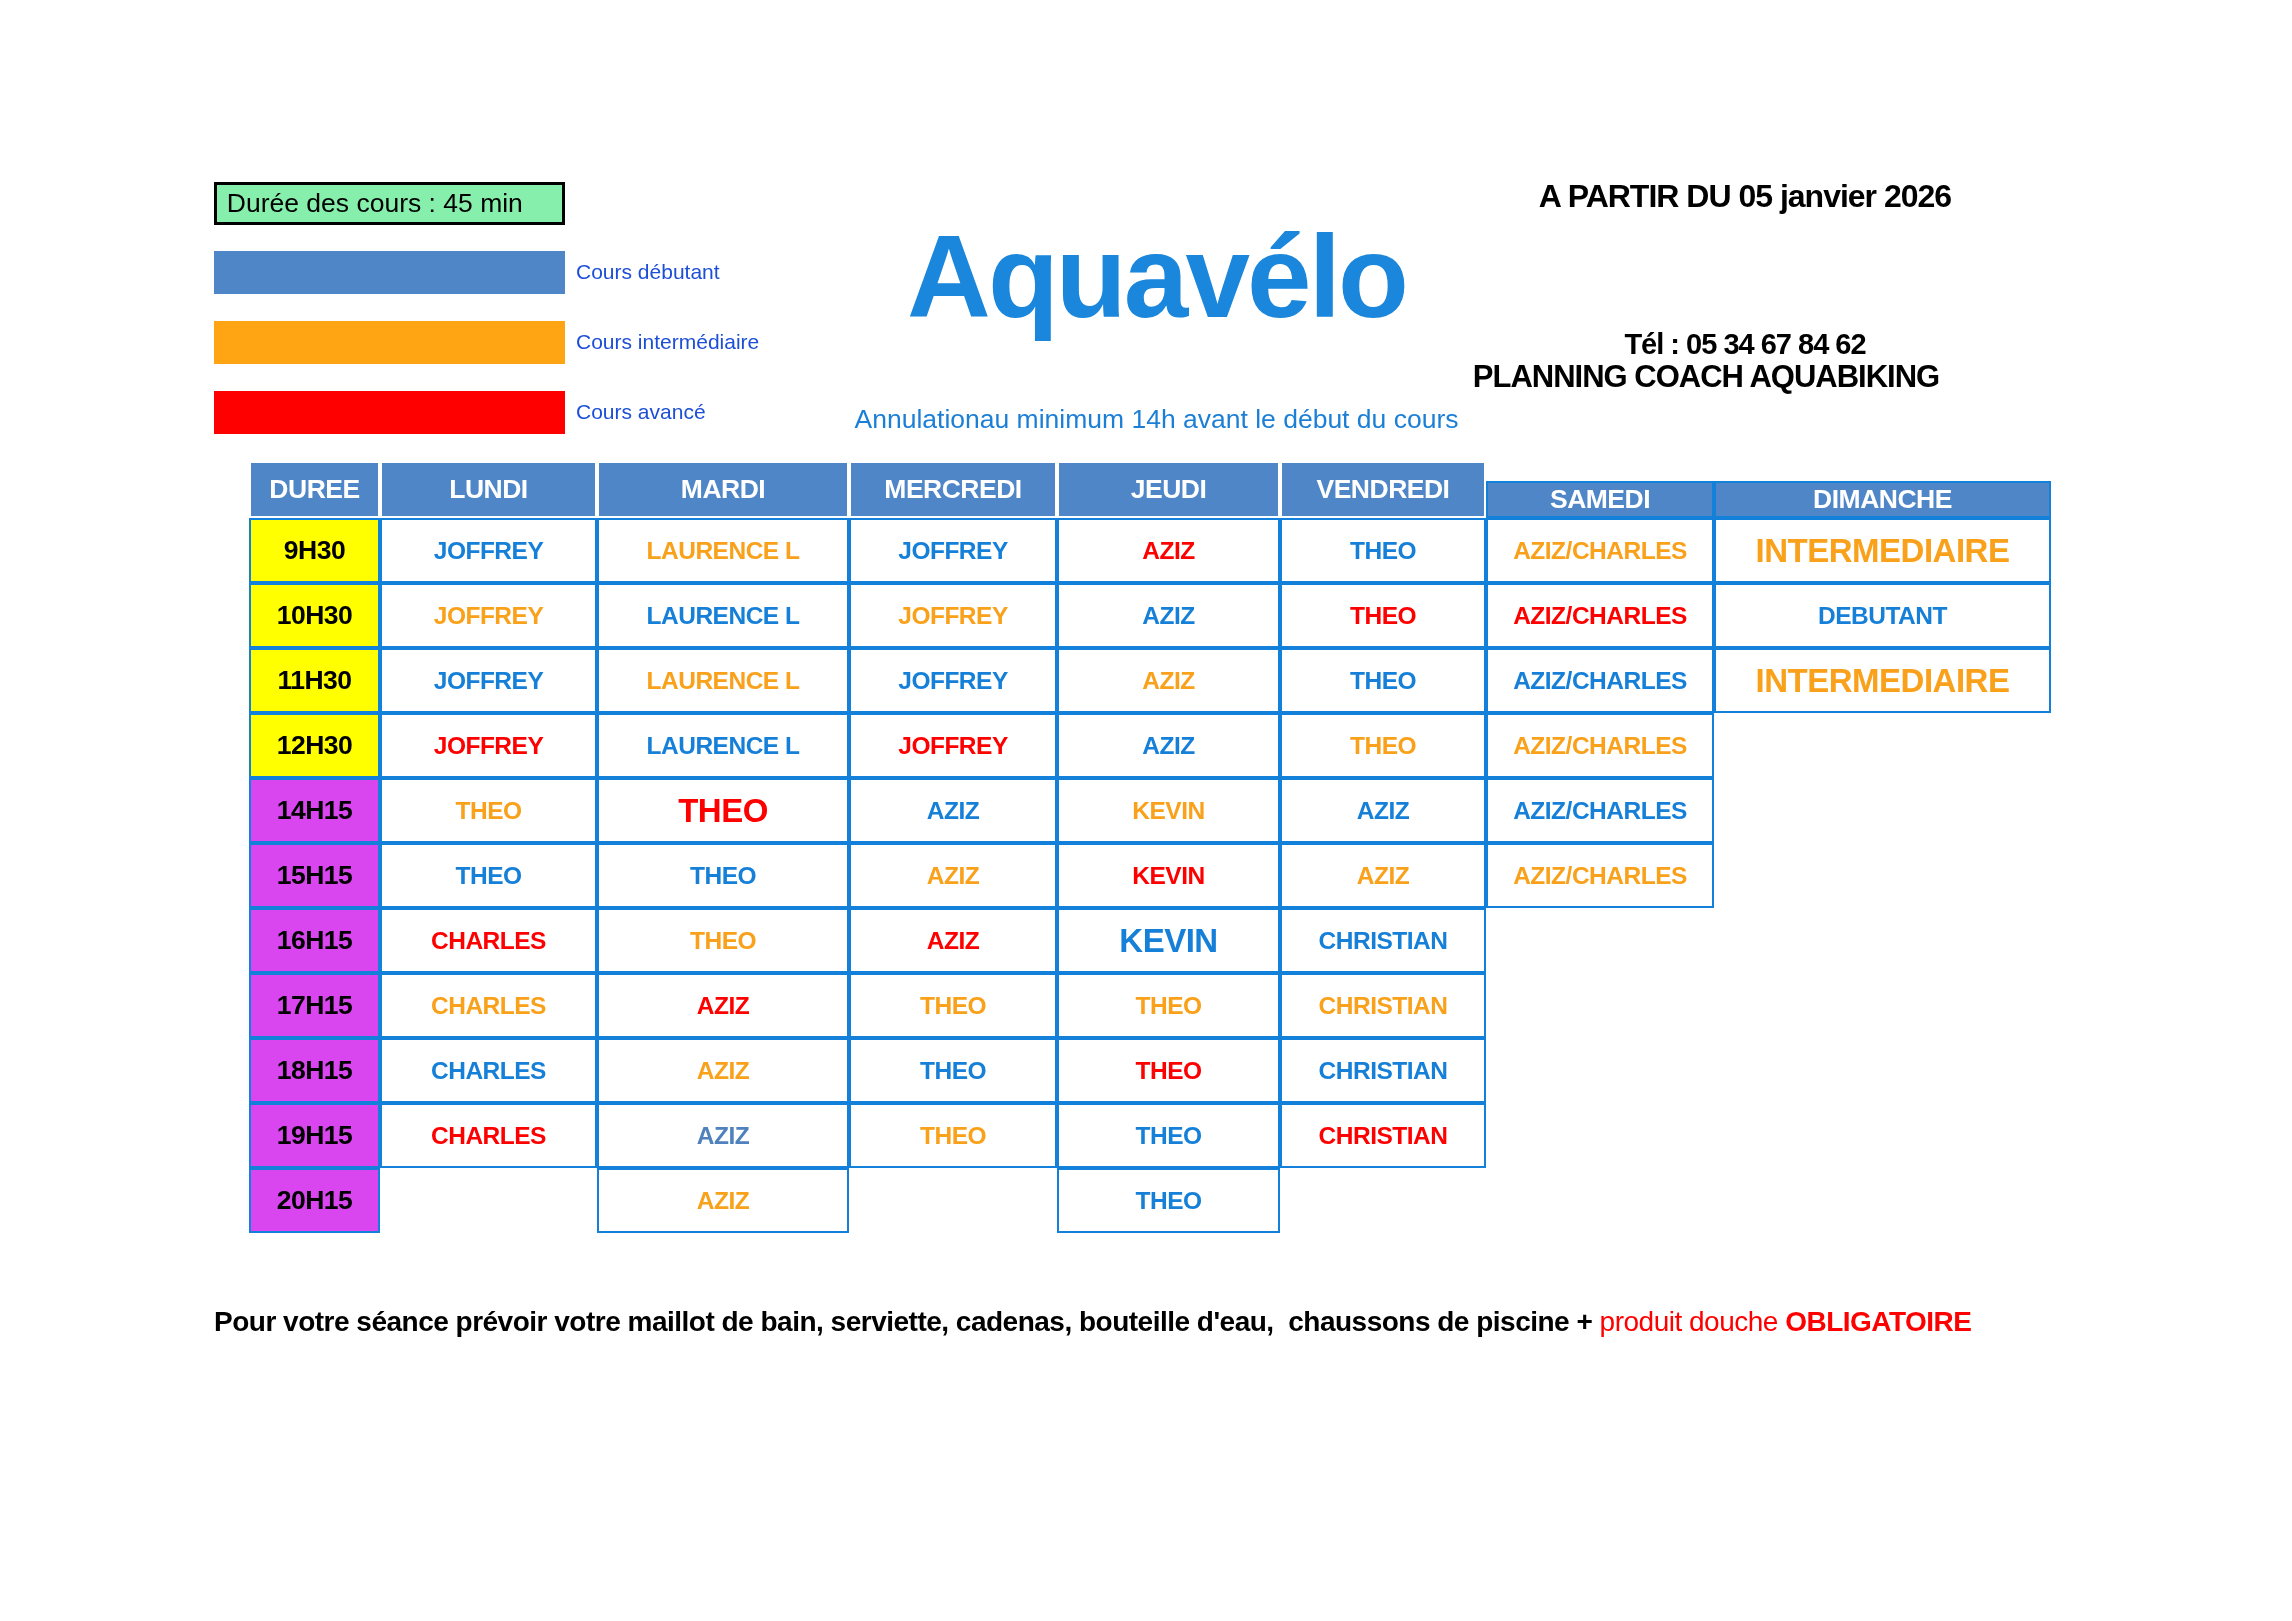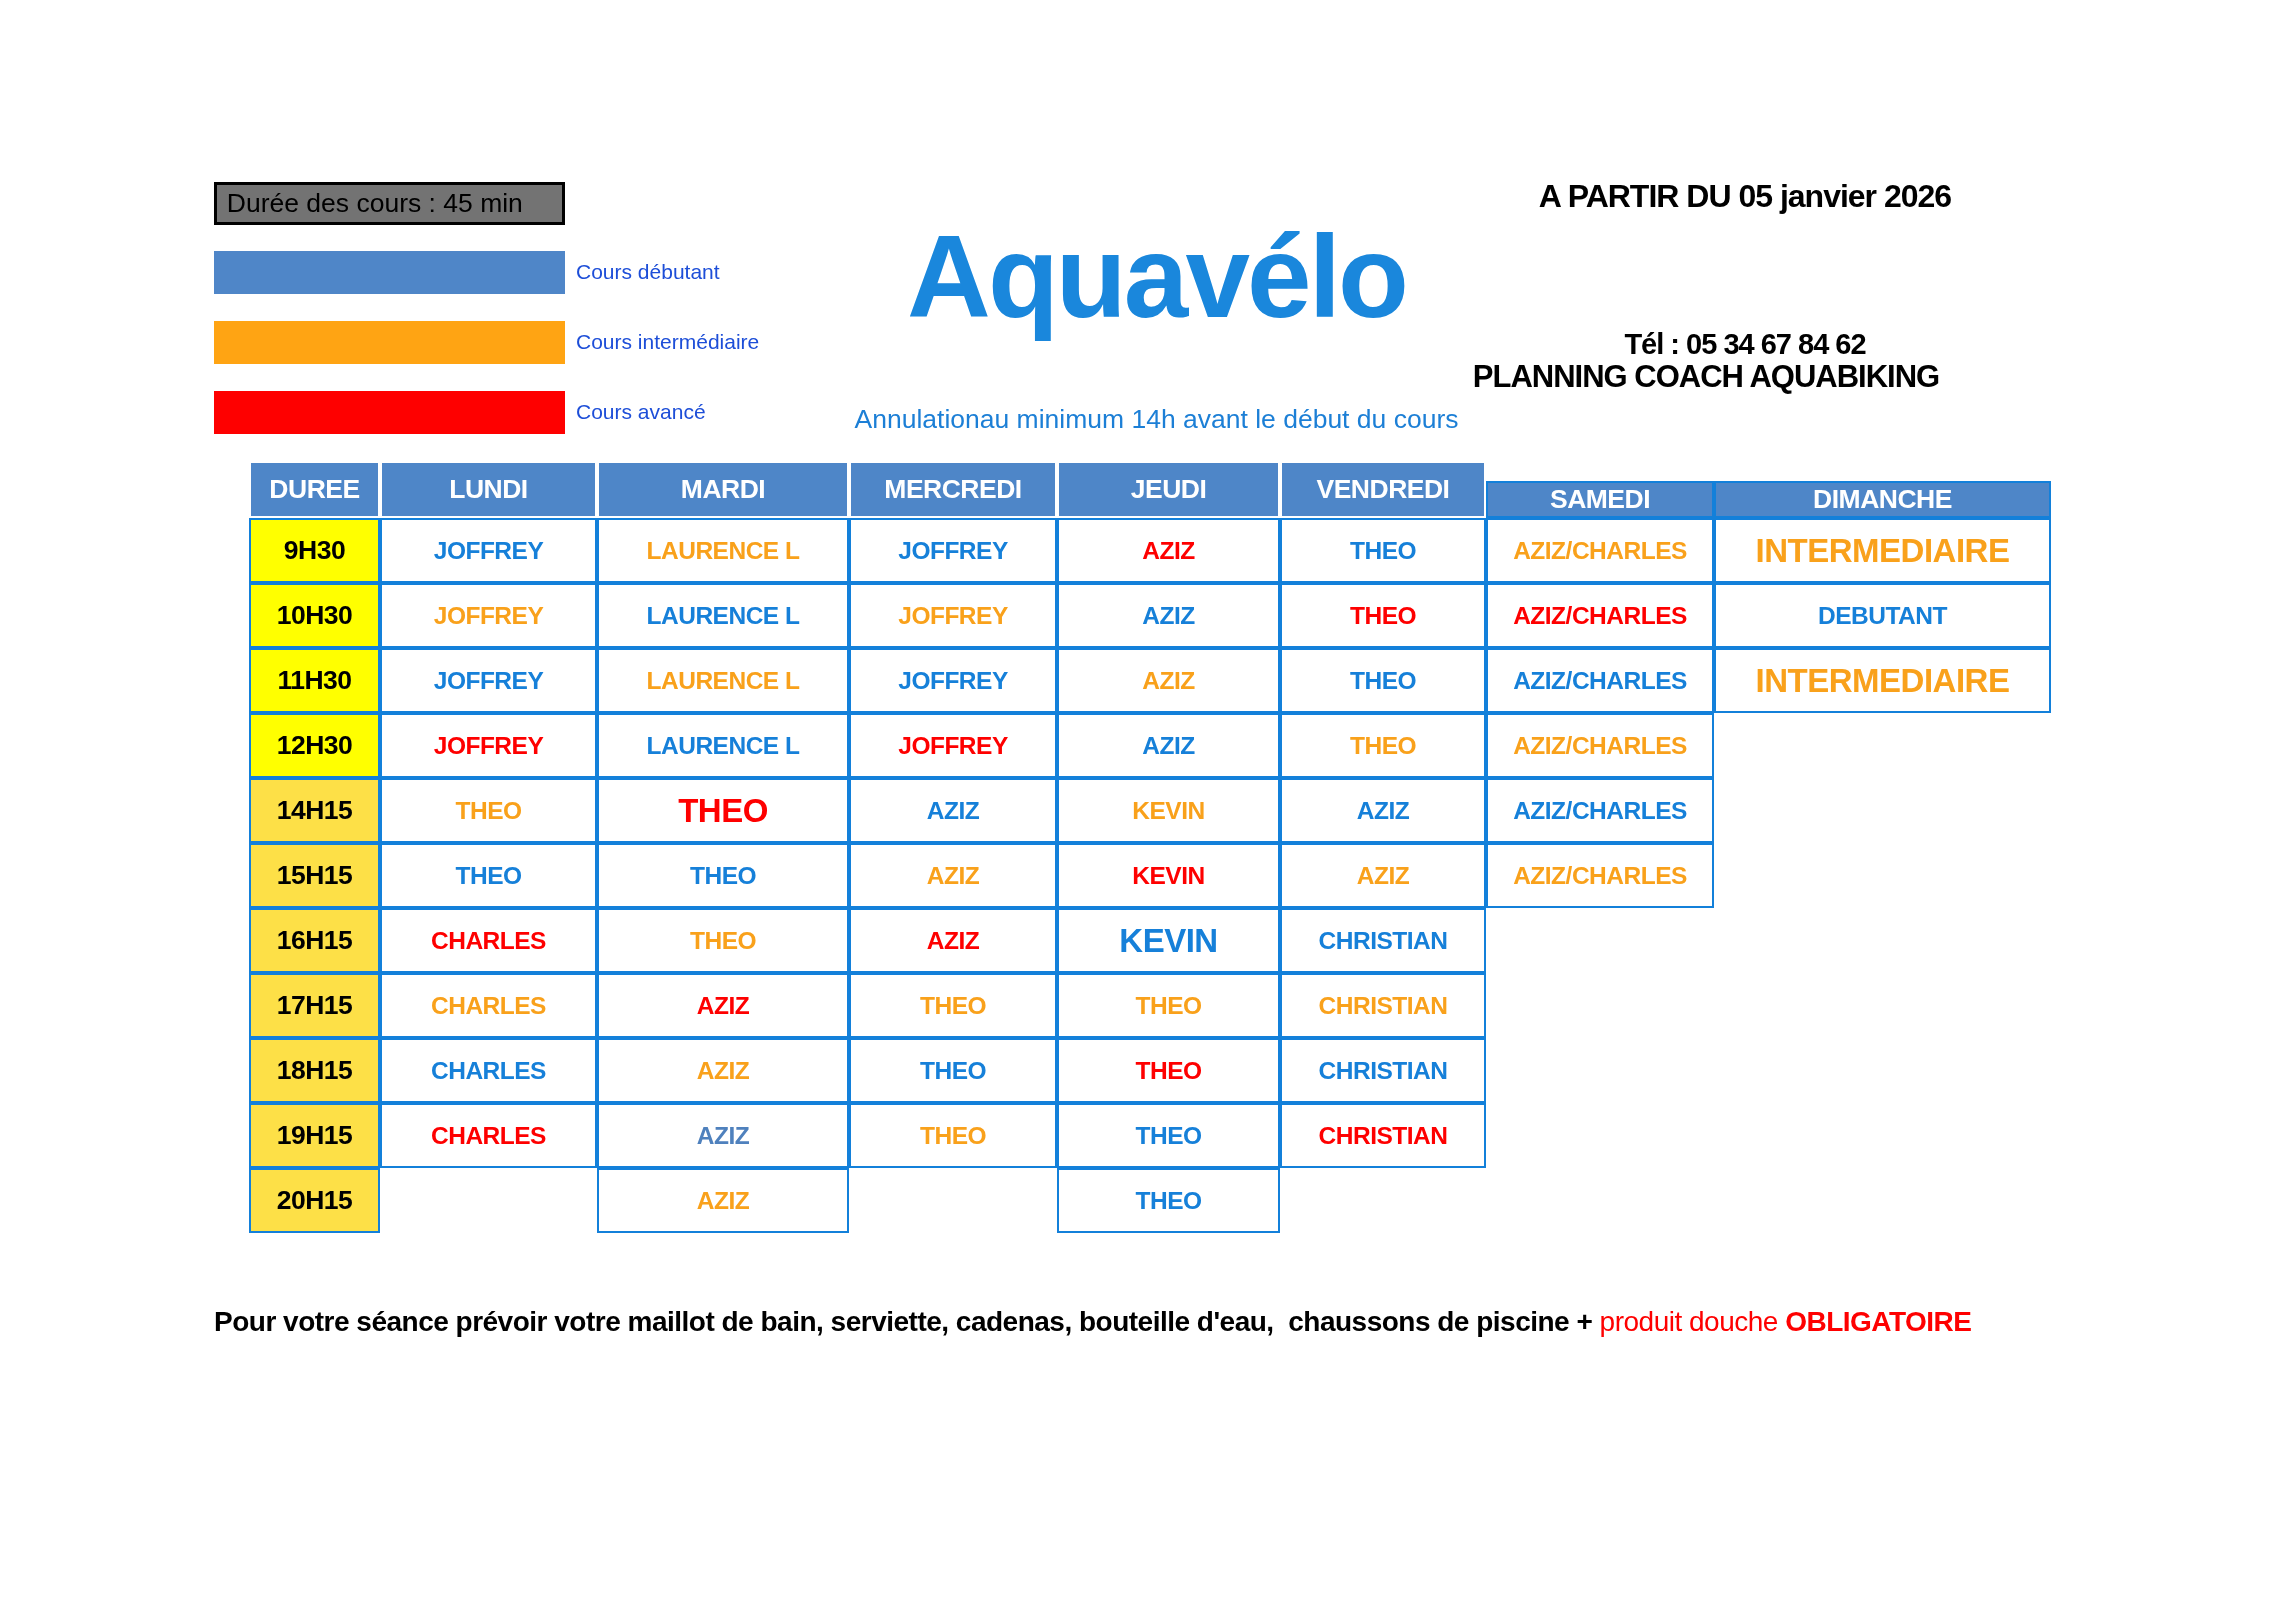--- a/index.html
+++ b/index.html
@@ -13,21 +13,21 @@
     --title:#1A87DC;
   }
   *{margin:0;padding:0;box-sizing:border-box;}
   html,body{background:#ffffff;}
   body{font-family:"Liberation Sans", sans-serif;}
   #page{position:relative;width:2293px;height:1621px;background:#fff;overflow:hidden;}
 
   
   .duree-box{position:absolute;left:214px;top:182px;width:351px;height:43px;
     border:3.9px solid #000;display:flex;align-items:center;padding-left:9.8px;
-    font-size:26.5px;color:#000;background:#737373;}
+    font-size:26.5px;color:#000;background:#86efac;}
   .legend-bar{position:absolute;left:214px;width:351px;height:43px;}
   .bar-blue{top:251px;background:#4F86C8;}
   .bar-orange{top:321px;background:#FFA413;}
   .bar-red{top:391px;background:#FE0000;}
   .legend-label{position:absolute;left:576px;font-size:21px;color:#1d4ed8;}
   .label-1{top:260px;}
   .label-2{top:330px;}
   .label-3{top:400px;}
 
   
@@ -47,21 +47,21 @@
   
   .schedule{position:absolute;left:214px;top:461px;display:grid;
     grid-template-columns:131px 217px 252px 208px 223px 206px 228px 337px;
     grid-template-rows:57px repeat(11,65px);padding-left:35px;}
   .hcell{background:var(--hdr);color:#fff;border:2.9px solid #fff;
     display:flex;align-items:center;justify-content:center;
     font-size:26.5px;font-weight:bold;letter-spacing:-0.5px;}
   .hcell-box{border:2.9px solid var(--grid);margin-top:20px;}
   .cell{display:flex;align-items:center;justify-content:center;
     font-weight:bold;letter-spacing:-0.5px;}
-  .cell.time{border:2px solid var(--grid);background:#fde047;color:#000;font-size:26.5px;}
+  .cell.time{border:2px solid var(--grid);background:#d946ef;color:#000;font-size:26.5px;}
   .cell.time.yellow{background:var(--yellow);}
   .cell.name{border:2px solid var(--grid);background:#fff;font-size:24.5px;}
   .cell.name.big{font-size:33px;}
   .cell.empty{border:none;background:transparent;}
   .blue{color:var(--blue);}
   .orange{color:var(--orange);}
   .red{color:var(--red);}
   .steel{color:var(--steel);}
 
   

